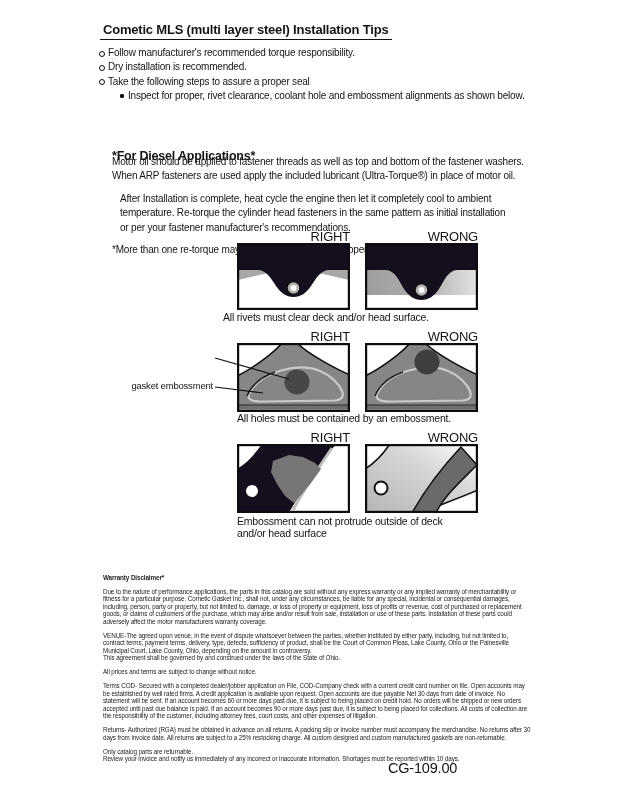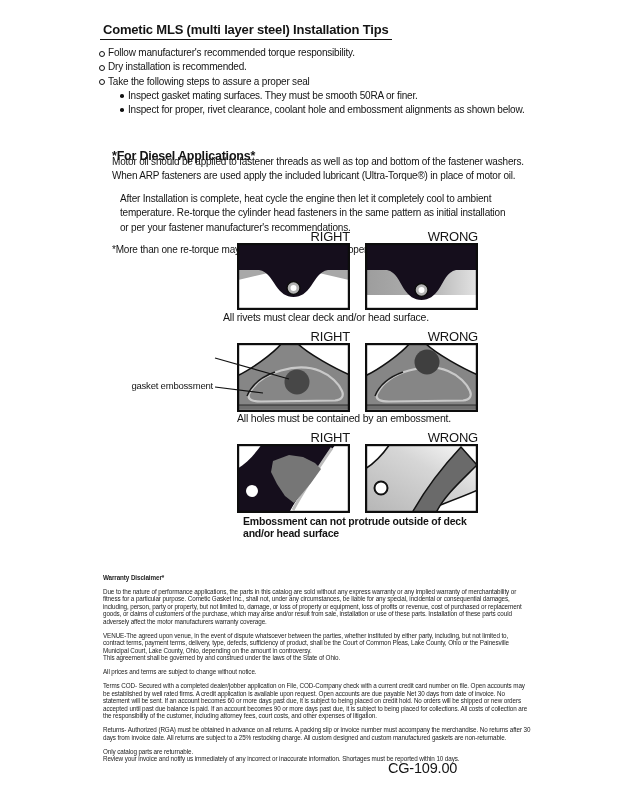--- a/index.html
+++ b/index.html
@@ -41,21 +41,21 @@
 <body>
 
 <div class="page">
 
   <div class="abs title">Cometic MLS (multi layer steel) Installation Tips</div>
 
   <div class="abs bullets">
     <div class="b-row"><span class="b-marker"></span><span>Follow manufacturer's recommended torque responsibility.</span></div>
     <div class="b-row"><span class="b-marker"></span><span>Dry installation is recommended.</span></div>
     <div class="b-row"><span class="b-marker"></span><span>Take the following steps to assure a proper seal</span></div>
-    <div class="b-row sub"><span class="sb-marker"></span><span>Inspect gasket mating surfaces.  They must be smooth 50RA or finer.</span></div>
+    <div class="b-row sub"><span class="sb-marker"></span></div>
     <div class="b-row sub"><span class="sb-marker"></span><span>Inspect for proper, rivet clearance, coolant hole and embossment alignments as shown below.</span></div>
   </div>
 
   <div class="abs h2">*For Diesel Applications*</div>
   <div class="abs para p1">Motor oil should be applied to fastener threads as well as top and bottom of the fastener washers.
 When ARP fasteners are used apply the included lubricant (Ultra-Torque®) in place of motor oil.</div>
   <div class="abs para p2">After Installation is complete, heat cycle the engine then let it completely cool to ambient
 temperature. Re-torque the cylinder head fasteners in the same pattern as initial installation
 or per your fastener manufacturer's recommendations.</div>
   <div class="abs note">*More than one re-torque may be required to achieve proper fastener stretch*</div>
@@ -158,21 +158,21 @@
       </defs>
       <rect x="0" y="0" width="113" height="69" fill="#ffffff"></rect>
       <path d="M25,0 H96 C102,9 108,20 113,33 V46 C88,57 68,63 55,69 H0 V25 C10,19 18,10 25,0 Z" fill="url(#gw)"></path>
       <path d="M0,25 C10,19 18,10 25,0" fill="none" stroke="#111" stroke-width="1.6"></path>
       <path d="M113,46 C88,57 68,63 55,69" fill="none" stroke="#111" stroke-width="1.6"></path>
       <path d="M47,69 C62,42 82,18 96,3 L112,21 C96,37 79,52 71,69 Z" fill="#6a6a6a" stroke="#131313" stroke-width="1.5"></path>
       <circle cx="16" cy="44" r="6.5" fill="#ffffff" stroke="#111" stroke-width="2"></circle>
       <rect x="1" y="1" width="111" height="67" fill="none" stroke="#0d0d0d" stroke-width="2.4"></rect>
     </svg>
   </div>
-  <div class="abs caption" style="left:243px;top:516px;white-space:pre-line;font-weight:bold;">Embossment can not protrude outside of deck
+  <div class="abs caption" style="left:237px;top:516px;white-space:pre-line;">Embossment can not protrude outside of deck
 and/or head surface</div>
 
   <div class="abs warranty">
     <div class="w-h">Warranty Disclaimer*</div>
     <p>Due to the nature of performance applications, the parts in this catalog are sold without any express warranty or any implied warranty of merchantability or fitness for a particular purpose.  Cometic Gasket Inc., shall not, under any circumstances, be liable for any special, incidental or consequential damages, including, person, party or property, but not limited to, damage, or loss of property or equipment, loss of profits or revenue, cost of purchased or replacement goods, or claims of customers of the purchase, which may arise and/or result from sale, installation or use of these parts.  Installation of these parts could adversely affect the motor manufacturers warranty coverage.</p>
     <p>VENUE-The agreed upon venue, in the event of dispute whatsoever between the parties, whether instituted by either party, including, but not limited to, contract terms, payment terms, delivery, type, defects, sufficiency of product, shall be the Court of Common Pleas, Lake County, Ohio or the Painesville Municipal Court, Lake County, Ohio, depending on the amount in controversy.
 This agreement shall be governed by and construed under the laws of the State of Ohio.</p>
     <p>All prices and terms are subject to change without notice.</p>
     <p>Terms COD- Secured with a completed dealer/jobber application on File, COD-Company check with a current credit card number on file.  Open accounts may be established by well rated firms.  A credit application is available upon request.  Open accounts are due payable Net 30 days from date of invoice.  No statement will be sent.  If an account becomes 60 or more days past due, it is subject to being placed on credit hold.  No orders will be shipped or new orders accepted until past due balance is paid.  If an account becomes 90 or more days past due, it is subject to being placed for collections.  All costs of collection are the responsibility of the customer, including attorney fees, court costs, and other expenses of litigation.</p>
     <p>Returns- Authorized (RGA) must be obtained in advance on all returns.  A packing slip or invoice number must accompany the merchandise.  No returns after 30 days from invoice date.  All returns are subject to a 25% restocking charge.  All custom designed and custom manufactured gaskets are non-returnable.</p>

